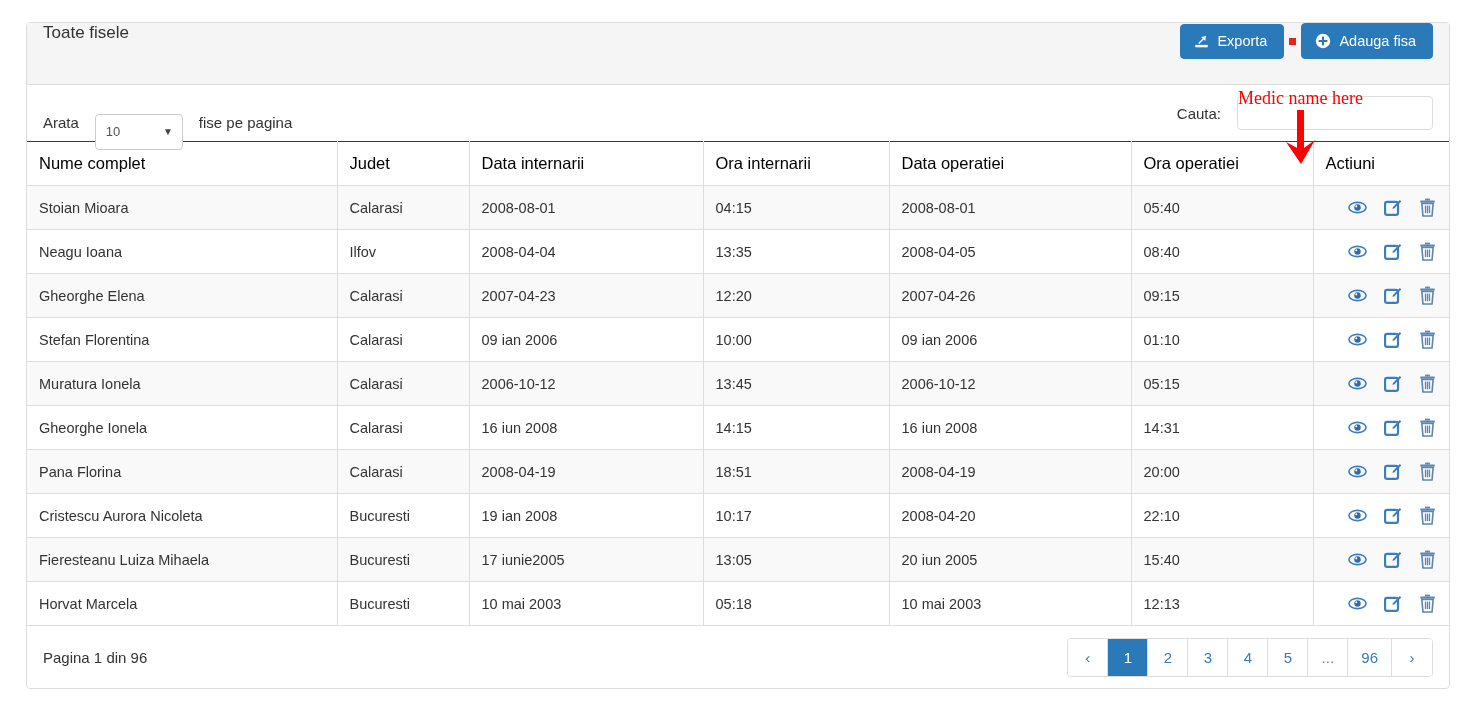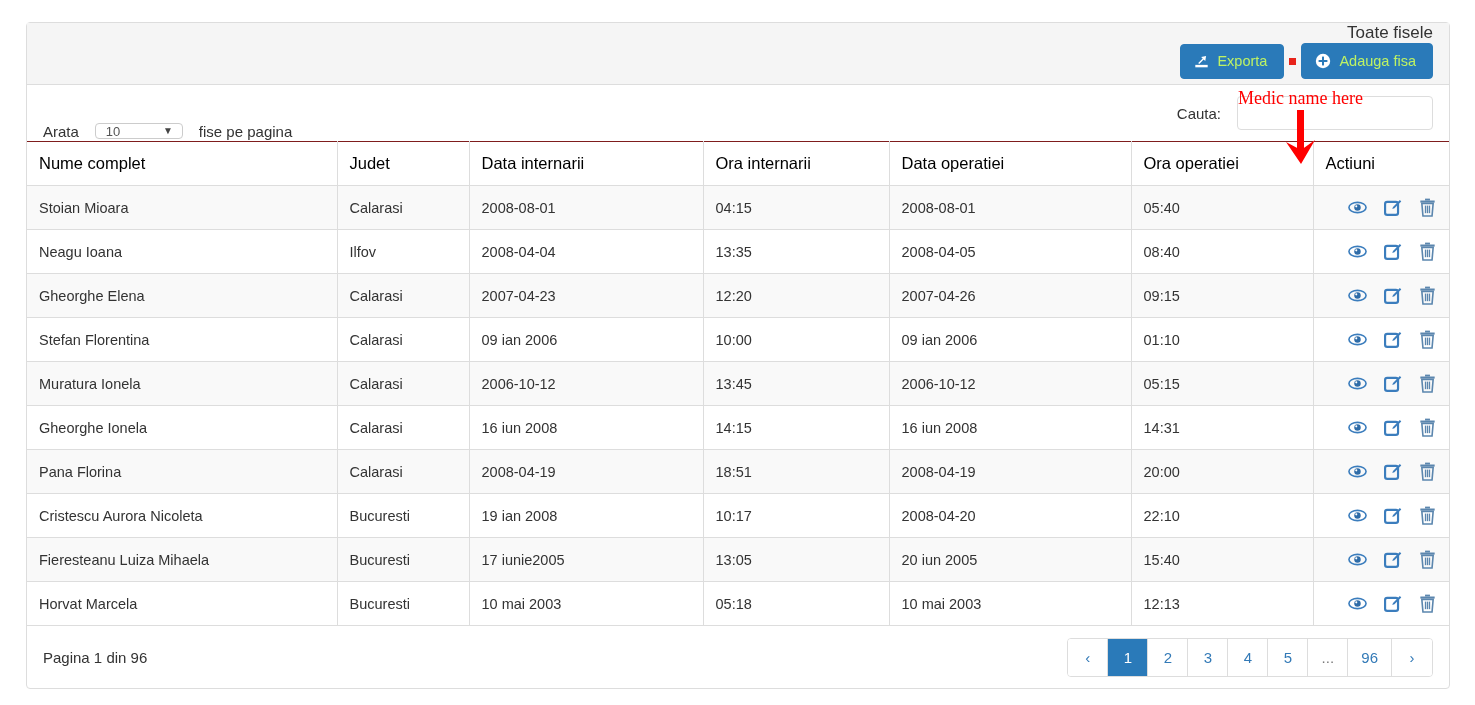--- a/index.html
+++ b/index.html
@@ -28,43 +28,42 @@
     background: #ffffff;
     box-sizing: border-box;
   }
 
   
   .panel-heading {
     height: 62px;
     background: #f5f5f5;
     border-bottom: 1px solid #dddddd;
     display: flex;
-    align-items: flex-end;
+    align-items: flex-start;
     padding: 0 16px;
     box-sizing: border-box;
-    flex-direction: column;
   }
 
   .panel-title {
     font-size: 17px;
     color: #333333;
     font-weight: normal;
   }
 
   .heading-actions {
     margin-left: auto;
     display: flex;
     align-items: center;
   }
 
   .btn-primary {
     background: #2a7ab9;
     border: 1px solid #2a7ab9;
     border-radius: 4px;
-    color: #bef264;
+    color: #ffffff;
     font-size: 14.5px;
     padding: 9px 16px 9px 13px;
     display: flex;
     align-items: center;
     gap: 8px;
     cursor: pointer;
     font-family: "Liberation Sans", sans-serif;
     line-height: 1;
     white-space: nowrap;
   }
@@ -97,21 +96,21 @@
     align-items: flex-start;
     font-size: 15px;
     color: #333333;
     gap: 16px;
     margin-top: 37px;
   }
 
   .select-box {
     position: relative;
     width: 88px;
-    height: 16px;
+    height: 36px;
     border: 1px solid #cccccc;
     border-radius: 4px;
     background: #ffffff;
     display: flex;
     align-items: center;
     padding: 0 10px;
     box-sizing: border-box;
     cursor: pointer;
   }
   .select-box .sel-val {

